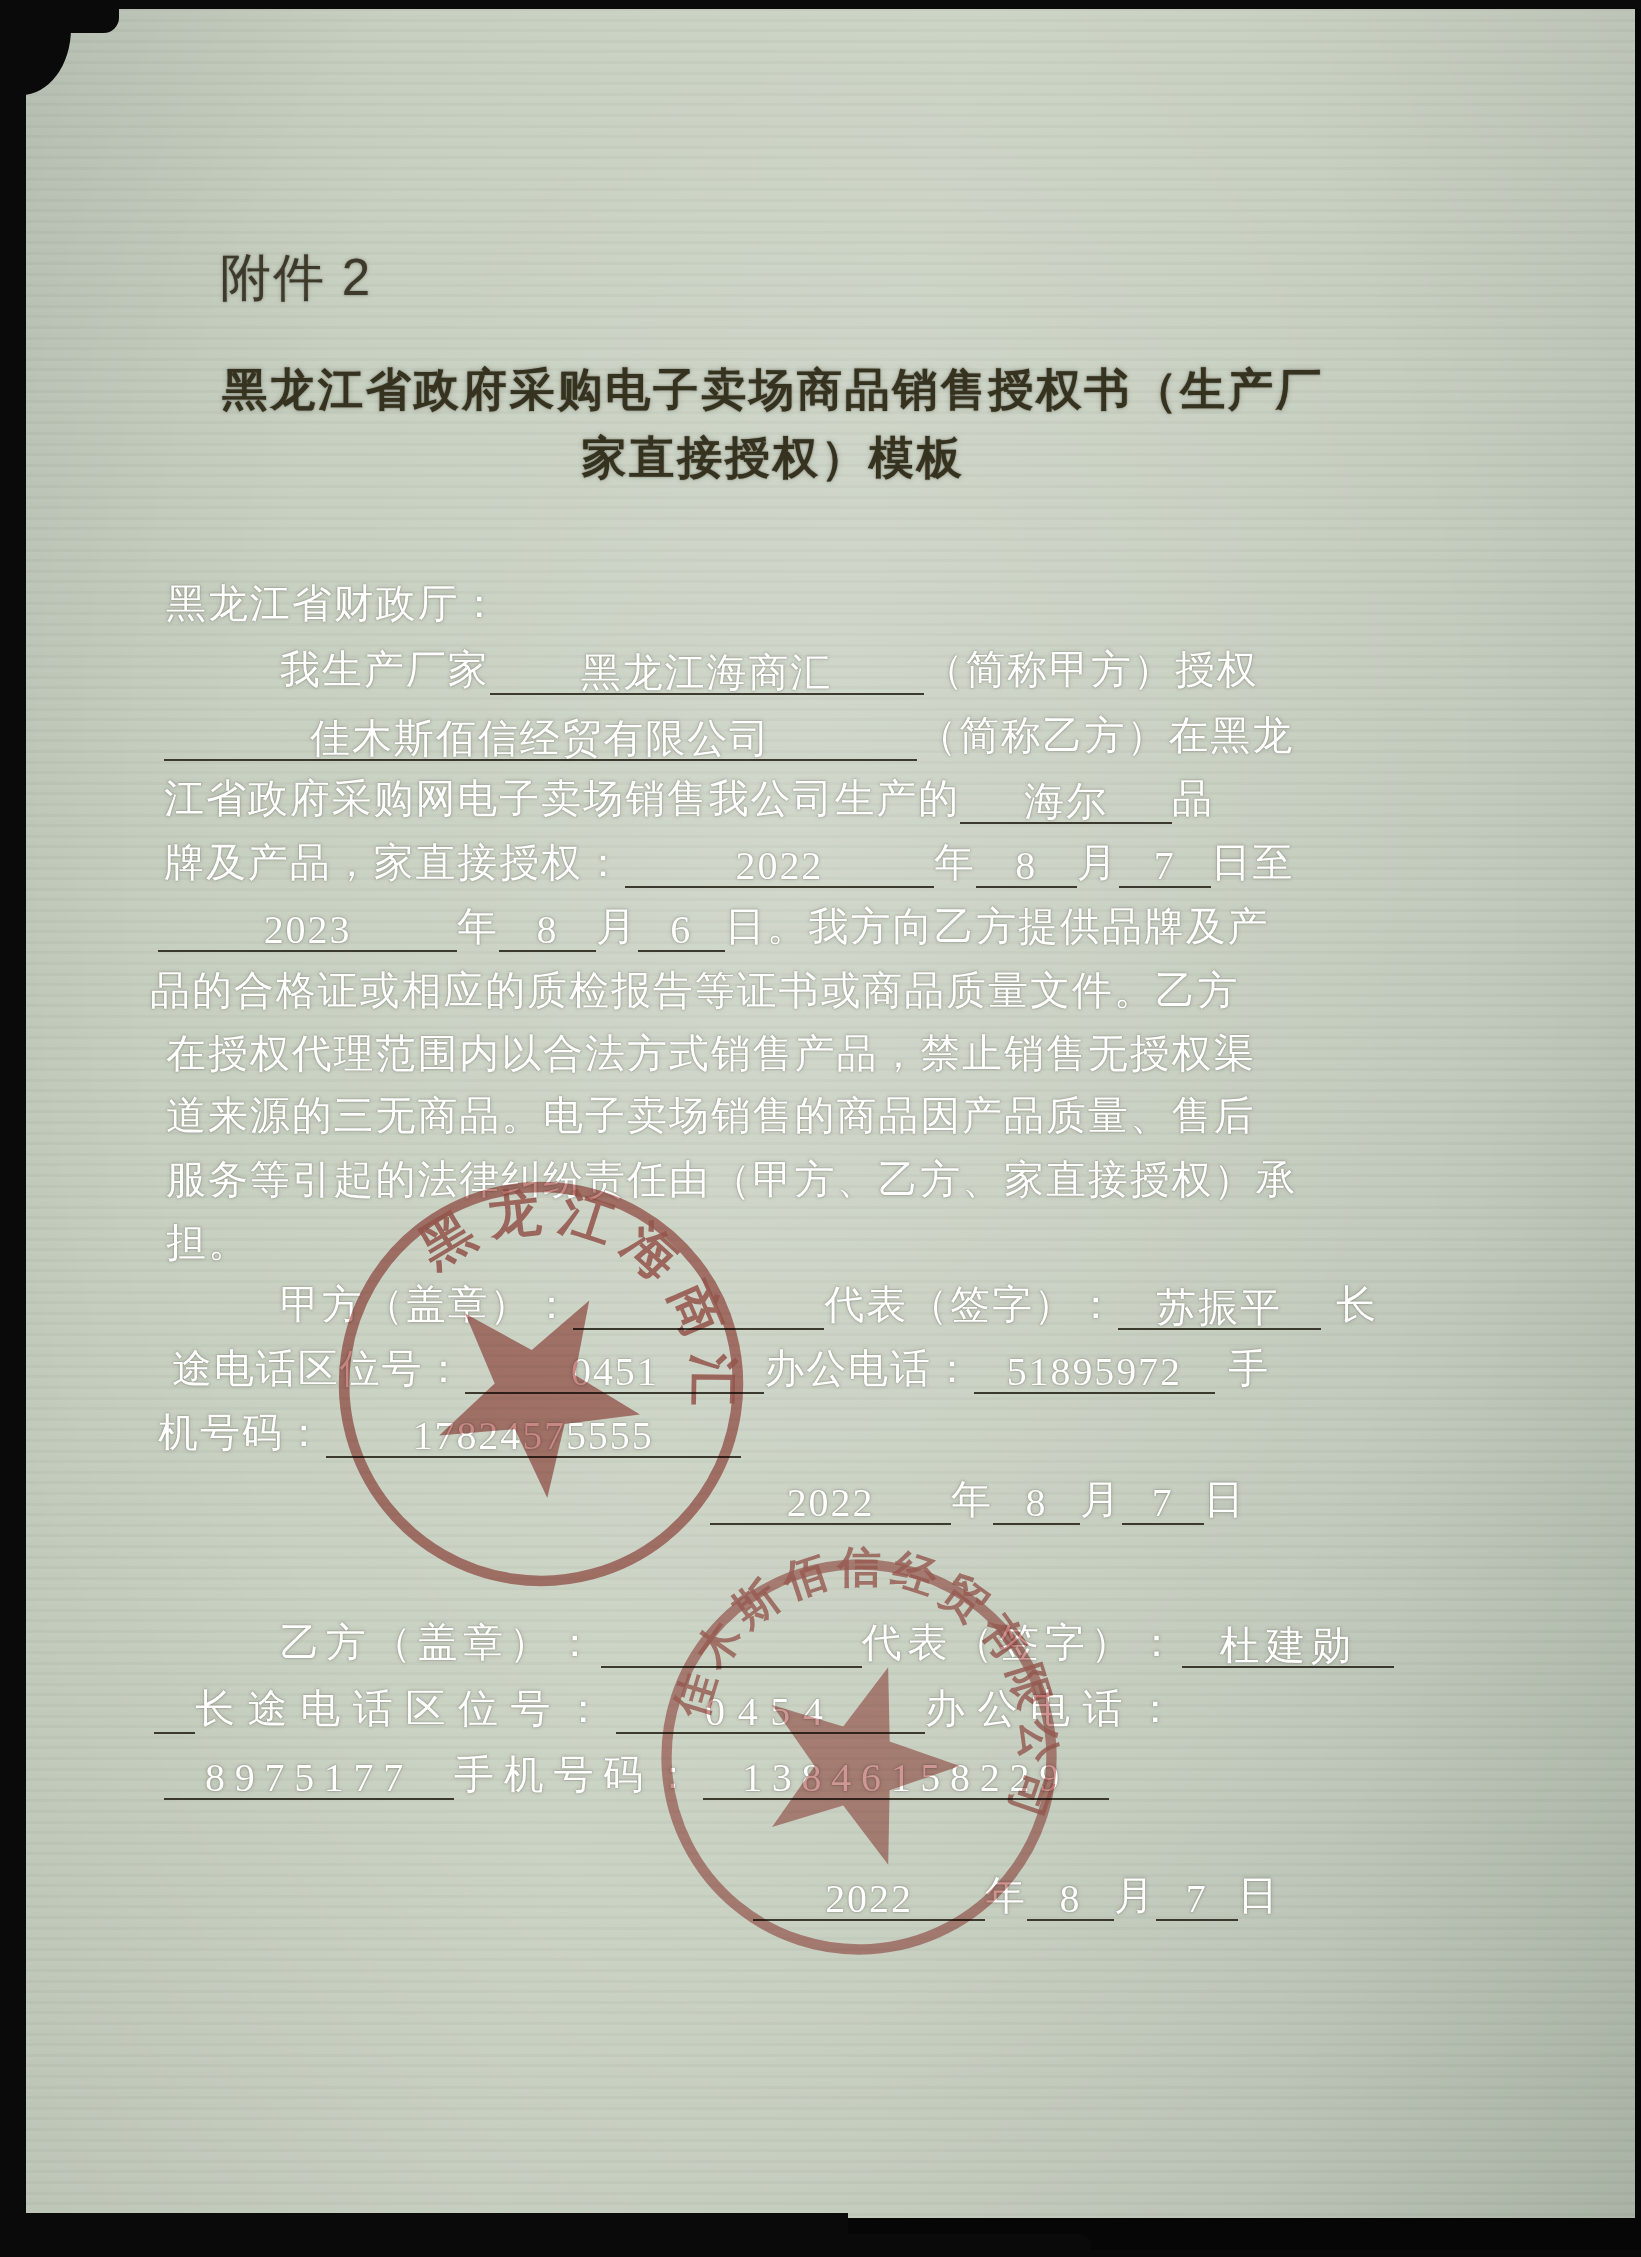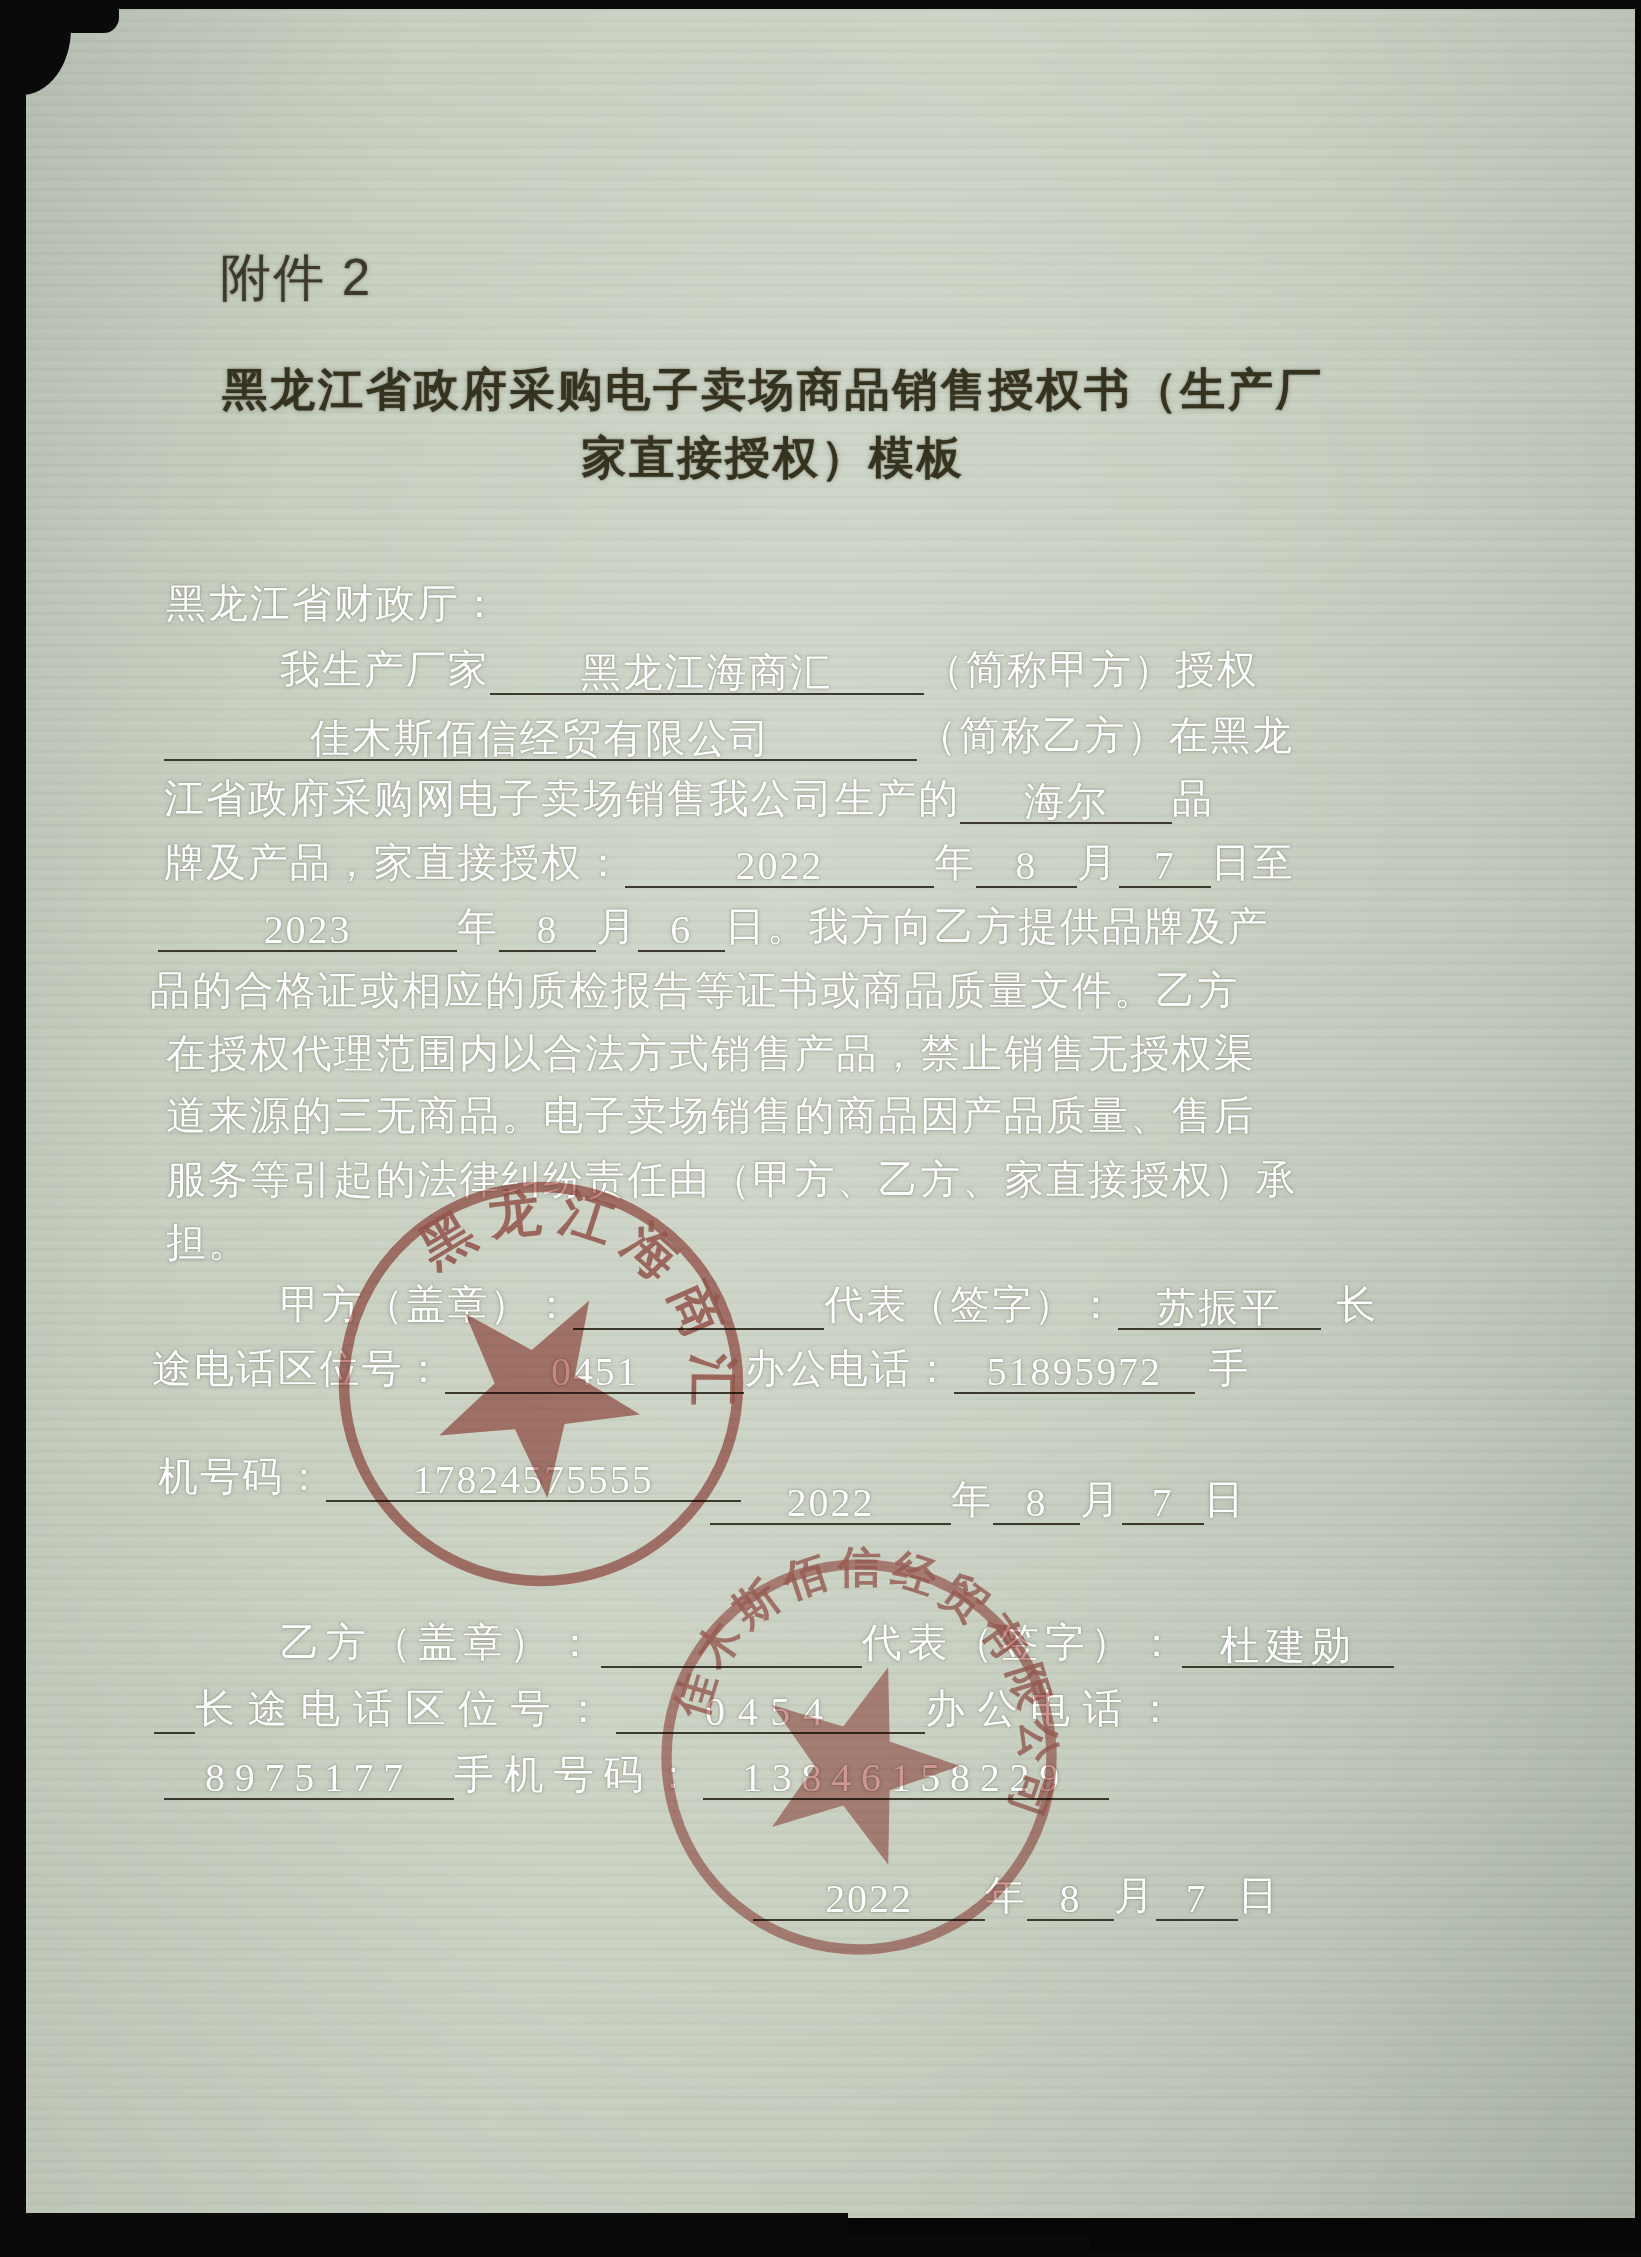--- a/index.html
+++ b/index.html
@@ -90,24 +90,24 @@
 </div>
 <div class="line" style="left:150px;top:966px;">品的合格证或相应的质检报告等证书或商品质量文件。乙方</div>
 <div class="line" style="left:166px;top:1029px;">在授权代理范围内以合法方式销售产品，禁止销售无授权渠</div>
 <div class="line" style="left:166px;top:1091px;">道来源的三无商品。电子卖场销售的商品因产品质量、售后</div>
 <div class="line" style="left:166px;top:1155px;">服务等引起的法律纠纷责任由（甲方、乙方、家直接授权）承</div>
 <div class="line" style="left:166px;top:1218px;">担。</div>
 
 <div class="line" style="left:280px;top:1280px;">
   <span>甲方（盖章）：</span><span class="ul" style="min-width:251px;"></span><span>代表（签字）：</span><span class="ul" style="min-width:203px;">苏振平</span><span style="margin-left:15.4px;">长</span>
 </div>
-<div class="line" style="left:152px;top:1344px;">
+<div class="line" style="left:172px;top:1344px;">
   <span>途电话区位号：</span><span class="ul" style="min-width:299px;">0451</span><span>办公电话：</span><span class="ul" style="min-width:241px;">51895972</span><span style="margin-left:13.5px;">手</span>
 </div>
-<div class="line" style="left:158px;top:1408px;margin-top:44px;">
+<div class="line" style="left:158px;top:1408px;">
   <span>机号码：</span><span class="ul" style="min-width:415px;">17824575555</span>
 </div>
 <div class="line" style="left:710px;top:1475px;">
   <span class="ul" style="min-width:241px;">2022</span><span>年</span><span class="ul" style="min-width:87px;">8</span><span>月</span><span class="ul" style="min-width:82px;">7</span><span>日</span>
 </div>
 
 <div class="line sp6" style="left:280px;top:1618px;">
   <span>乙方（盖章）：</span><span class="ul" style="min-width:261px;"></span><span>代表（签字）：</span><span class="ul" style="min-width:212px;">杜建勋</span>
 </div>
 <div class="line sp13" style="left:154px;top:1684px;">

